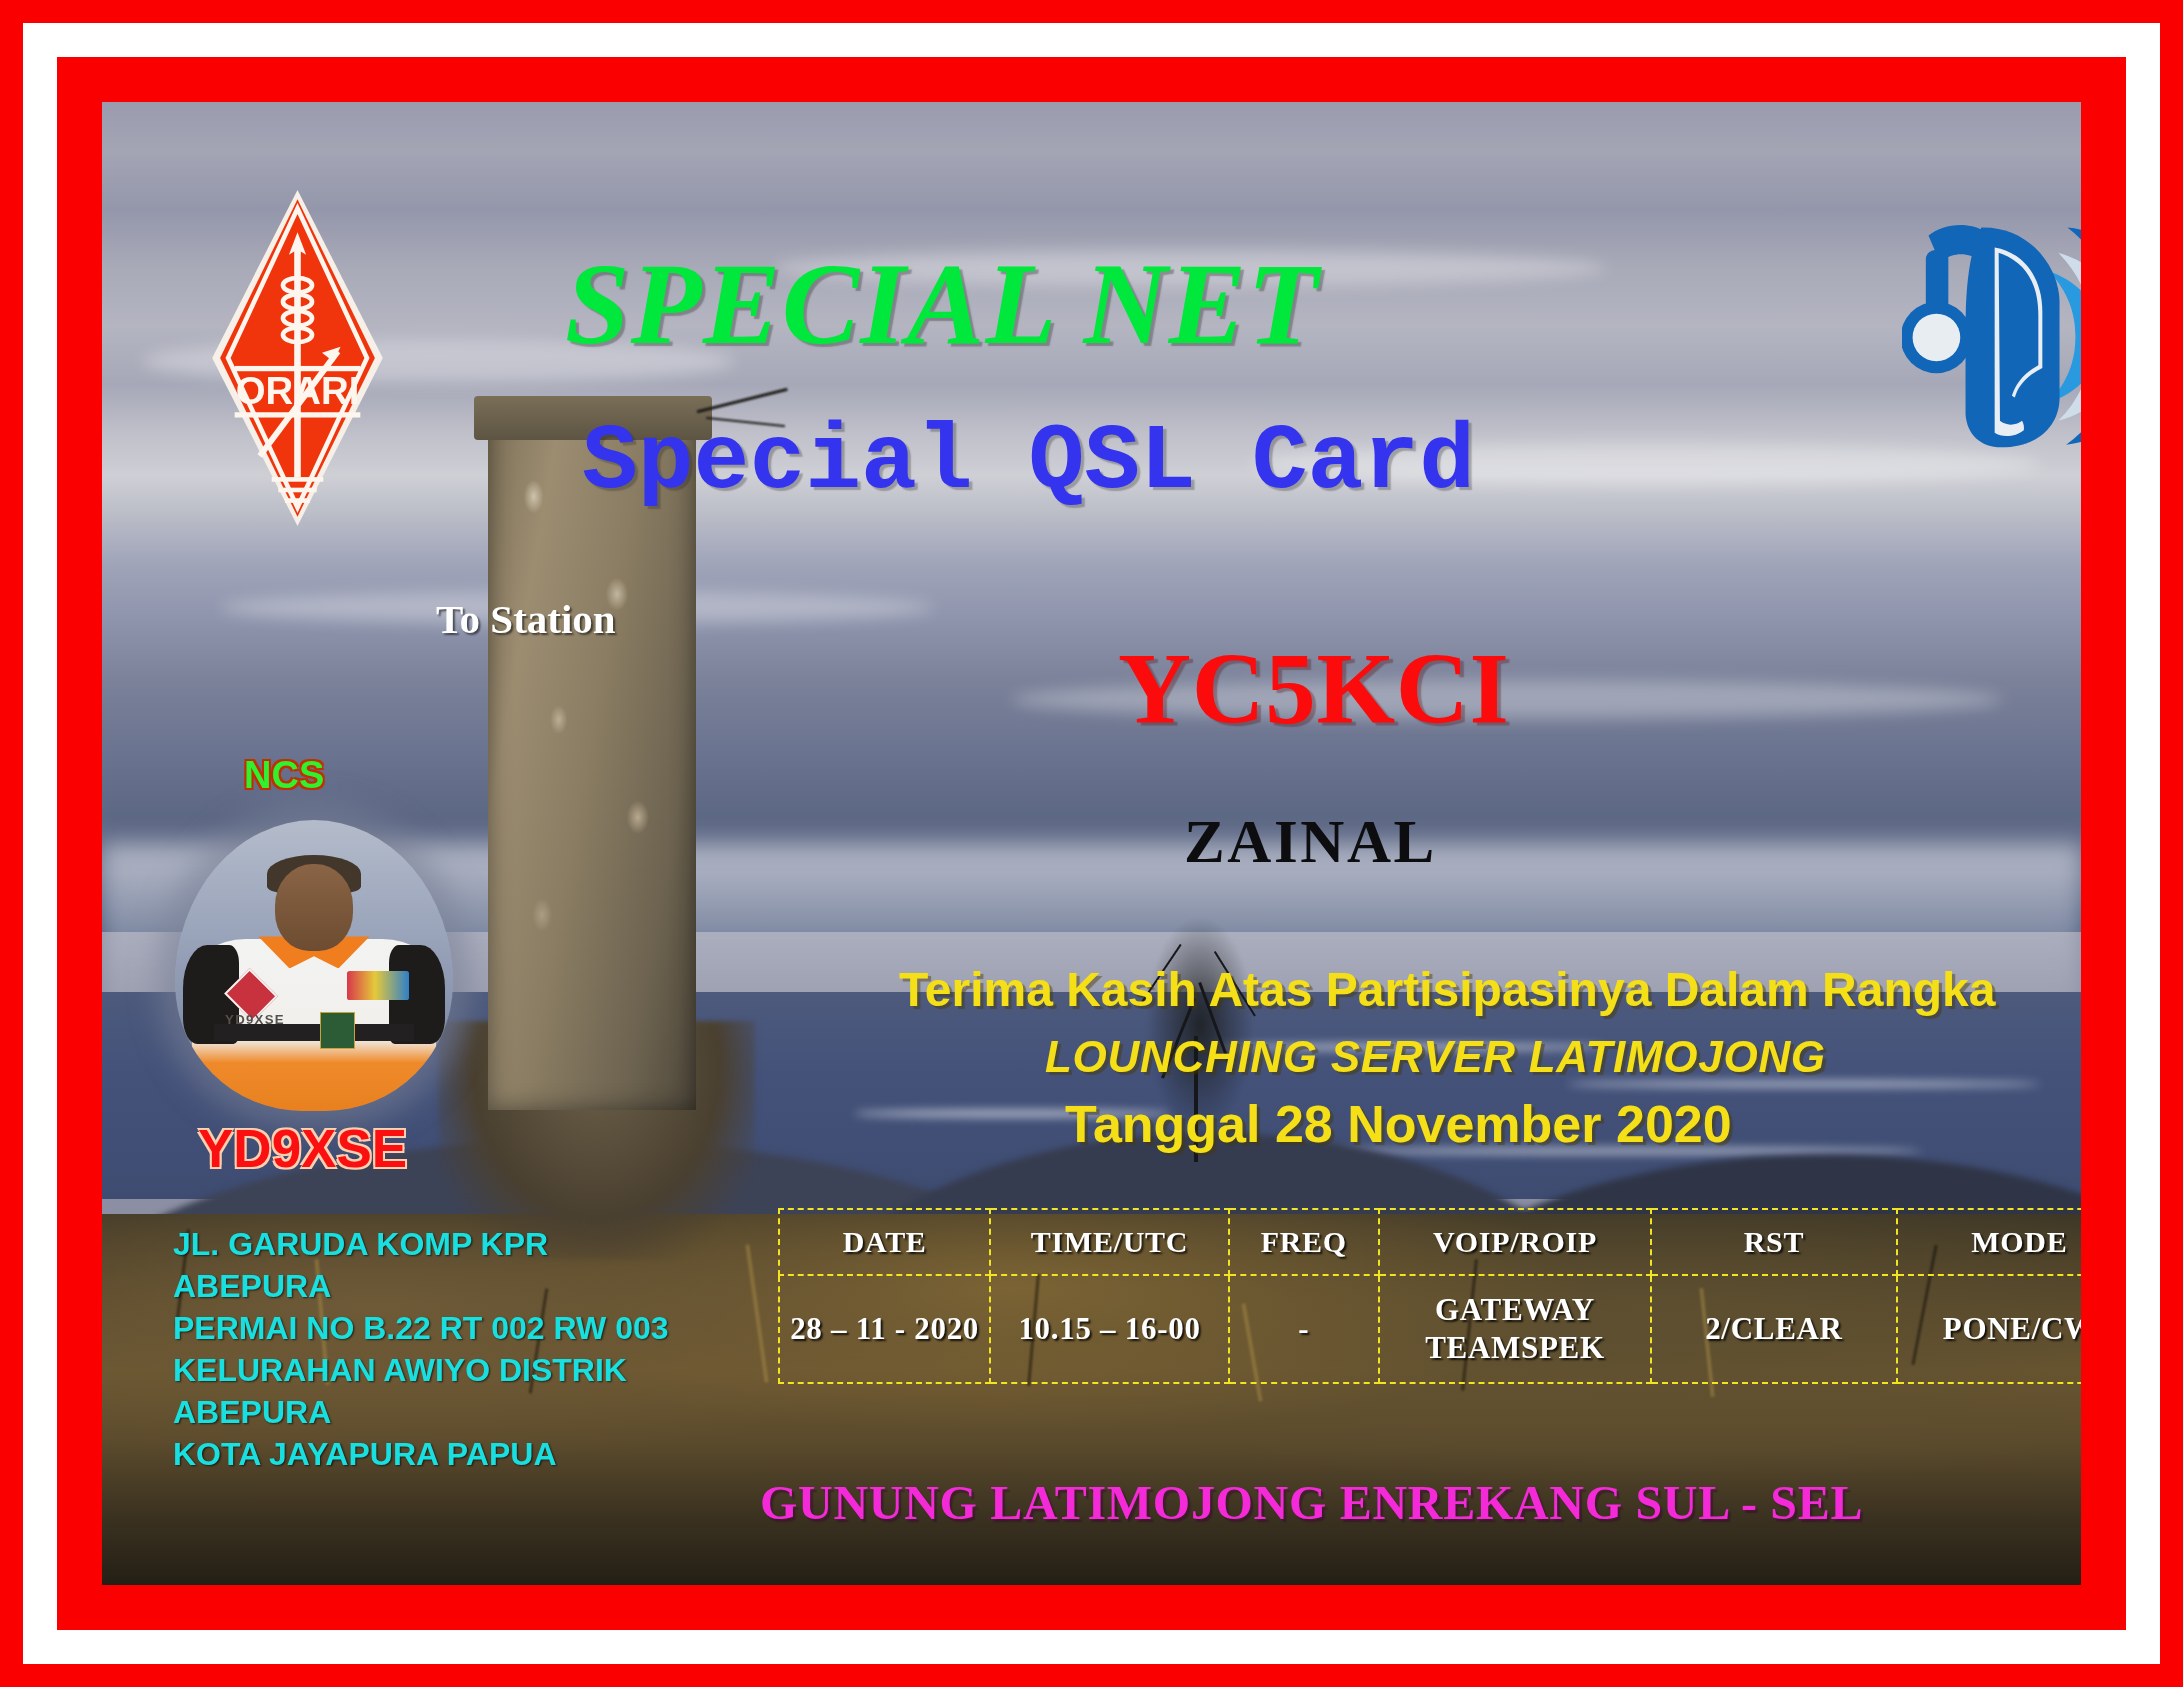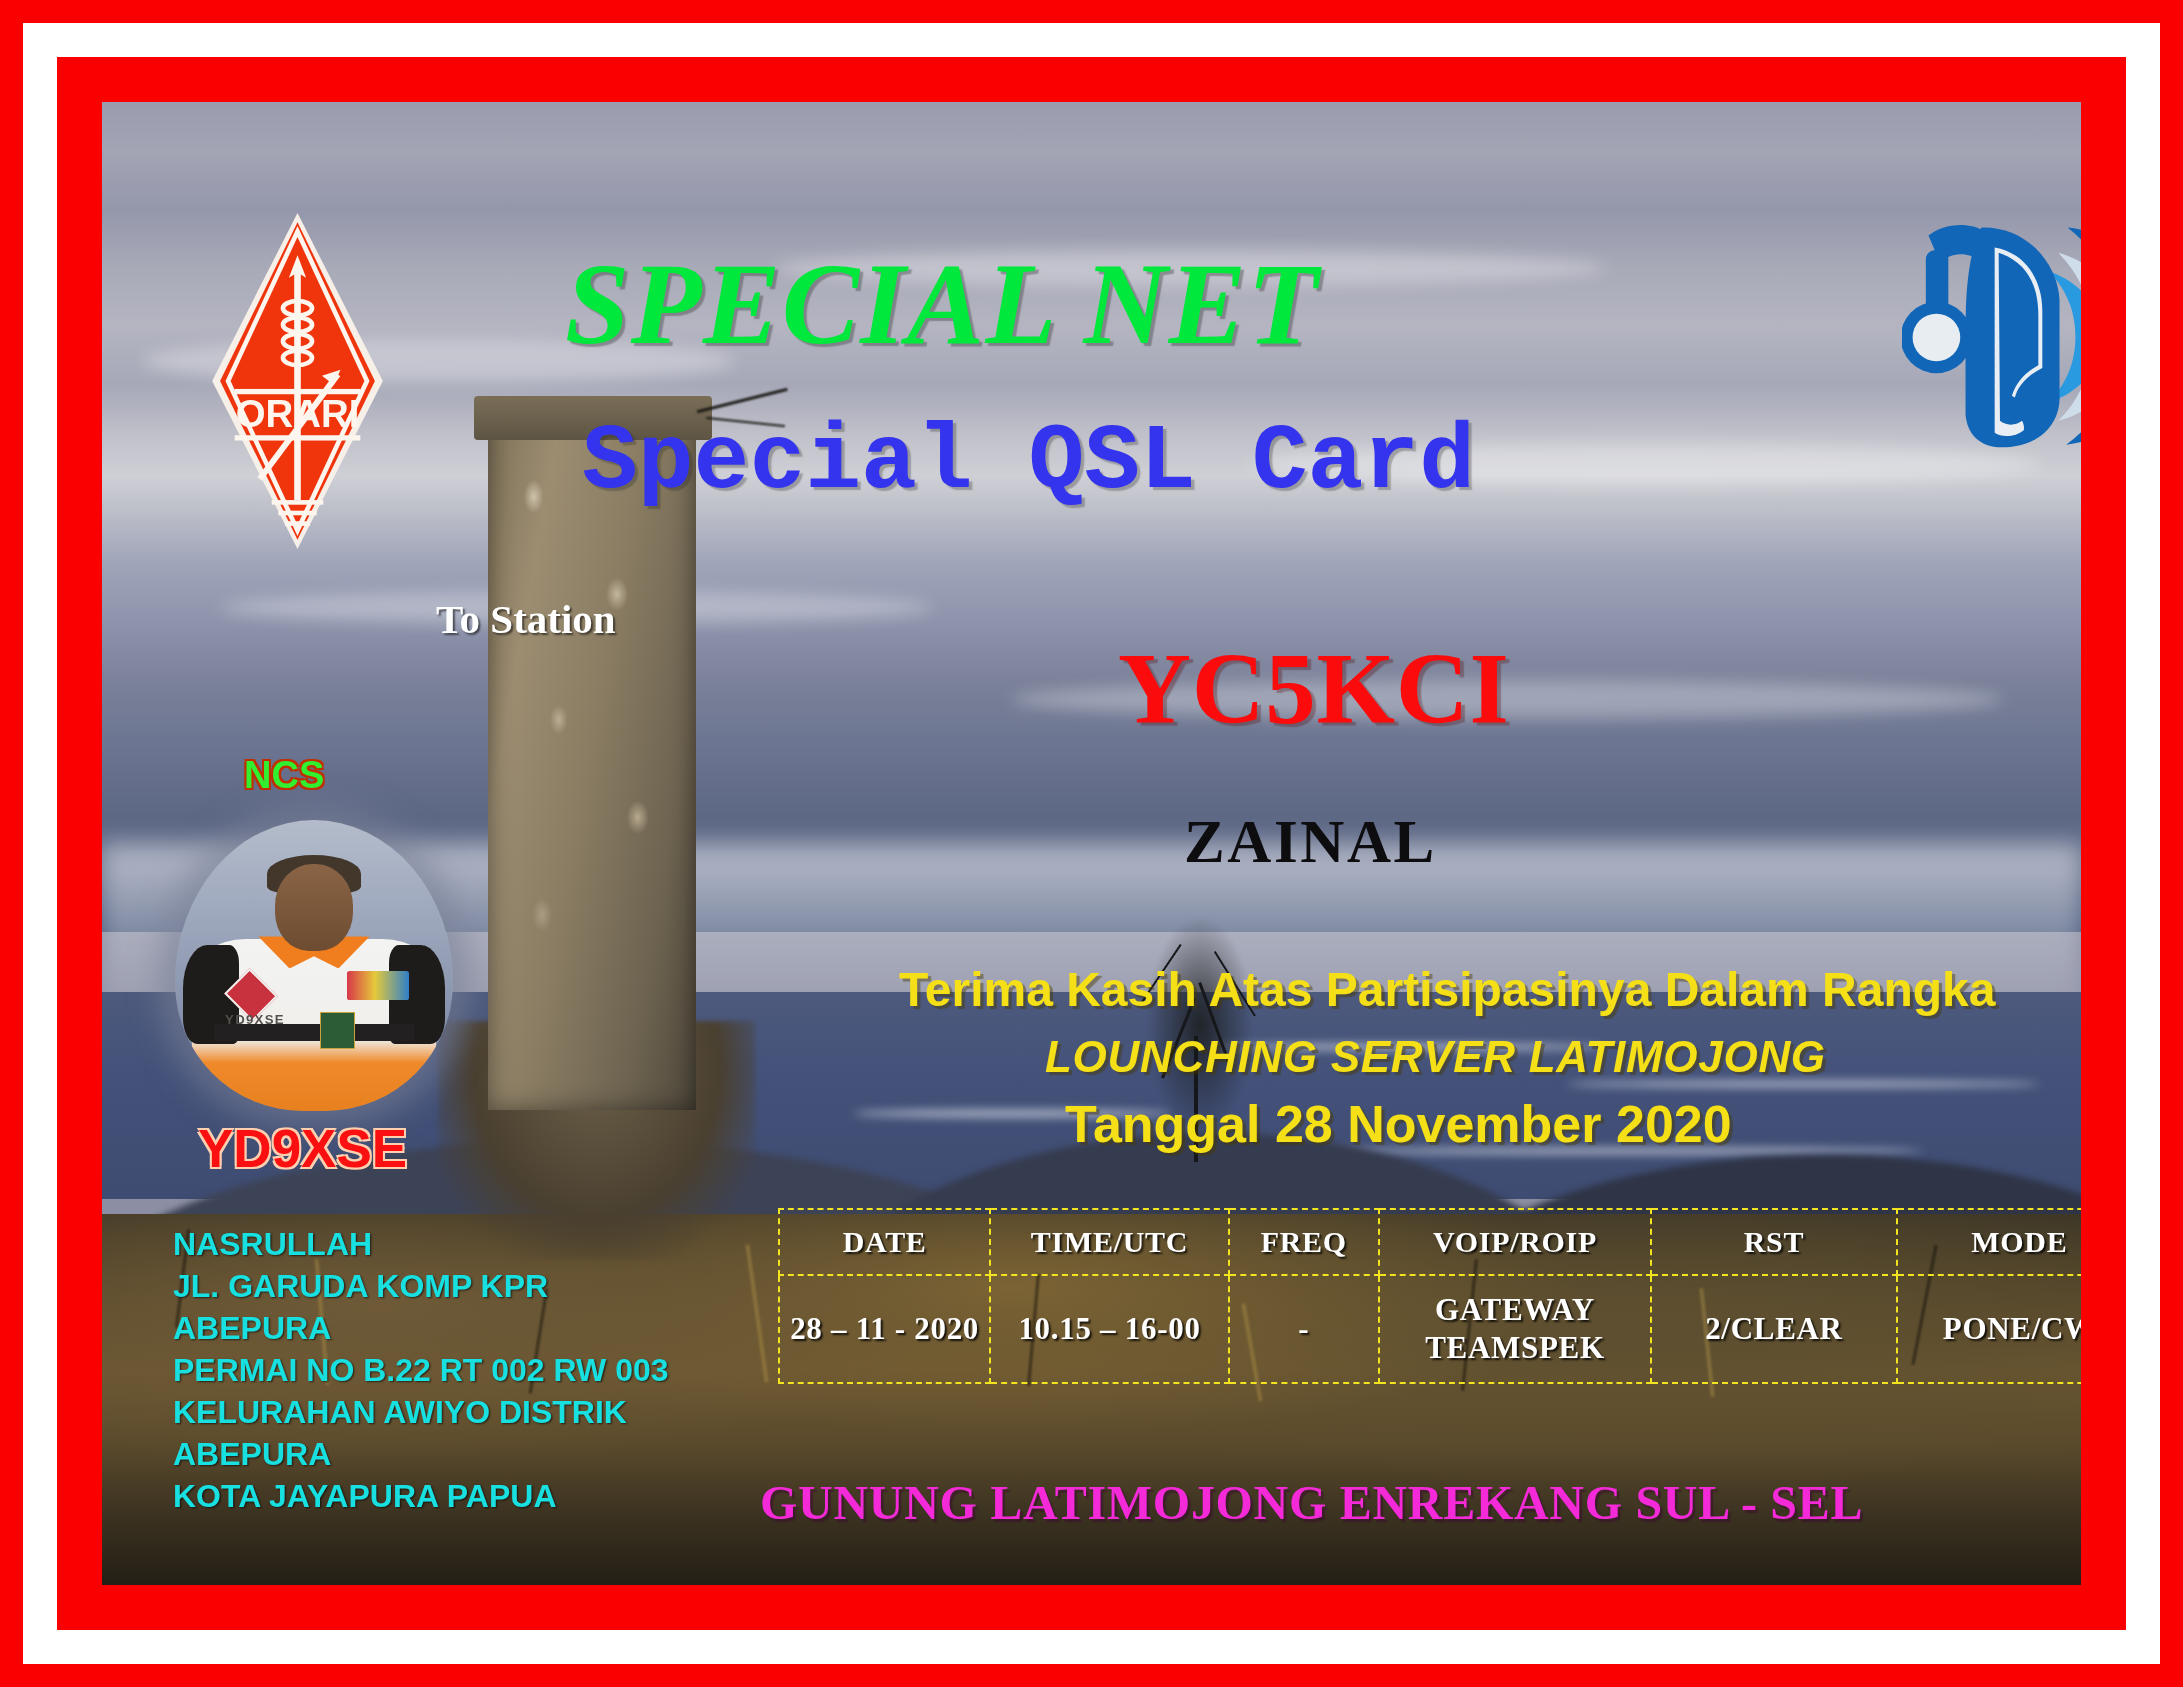--- a/index.html
+++ b/index.html
@@ -123,21 +123,21 @@
   .op-belt{position:absolute;left:14%;top:70%;width:72%;height:6%;background:#232022;}
   .op-badge{position:absolute;left:20%;top:54%;width:13%;height:11%;background:#c8323f;
             transform:rotate(45deg);border:2px solid #f2f2ef;}
   .op-patch{position:absolute;right:16%;top:52%;width:22%;height:10%;border-radius:2.6px;
             background:linear-gradient(90deg,#d8384a,#e5c93a 45%,#2f7fc9 100%);}
   .op-idcard{position:absolute;left:52%;top:66%;width:12%;height:12%;background:#2c5c36;border:1.3px solid #caa23a;}
   .op-text{position:absolute;left:18%;top:66%;font-size:13.2px;color:#55504c;
            font-family:"Liberation Sans",sans-serif;font-weight:bold;letter-spacing:1.3px;}
 
   
-  #orari-logo{position:absolute;left:106px;top:107px;width:179px;height:344px;}
+  #orari-logo{position:absolute;left:106px;top:84px;width:179px;height:344px;}
 
   
   #radio-logo{position:absolute;left:1800px;top:99px;width:278px;height:265px;}
 
   
   #qso-table{position:absolute;left:676px;top:1106px;width:1365px;height:171px;
              border:2.6px dashed #f2e520;border-collapse:collapse;}
   #qso-table td,#qso-table th{border:2px dashed #f2e520;color:#ffffff;text-align:center;
              font-family:"Liberation Serif",serif;font-weight:bold;
              text-shadow:2px 2px 2px rgba(0,0,0,.8);padding:0;}
@@ -274,21 +274,20 @@
      <div class="t" id="opname">ZAINAL</div>
 
      <div class="t ylw" id="thanks1">Terima Kasih Atas Partisipasinya Dalam Rangka</div>
      <div class="t ylw" id="thanks2">LOUNCHING SERVER LATIMOJONG</div>
      <div class="t ylw" id="thanks3">Tanggal  28  November  2020</div>
 
      <div class="t" id="ncs">NCS</div>
      <div class="t" id="ncs-call">YD9XSE</div>
 
      <div id="address-block">
-       <div class="line">NASRULLAH</div>
        <div class="line">JL. GARUDA KOMP KPR</div>
        <div class="line">ABEPURA</div>
        <div class="line">PERMAI NO B.22 RT 002 RW 003</div>
        <div class="line">KELURAHAN AWIYO DISTRIK</div>
        <div class="line">ABEPURA</div>
        <div class="line">KOTA JAYAPURA PAPUA</div>
      </div>
 
      <table id="qso-table">
        <tbody>

